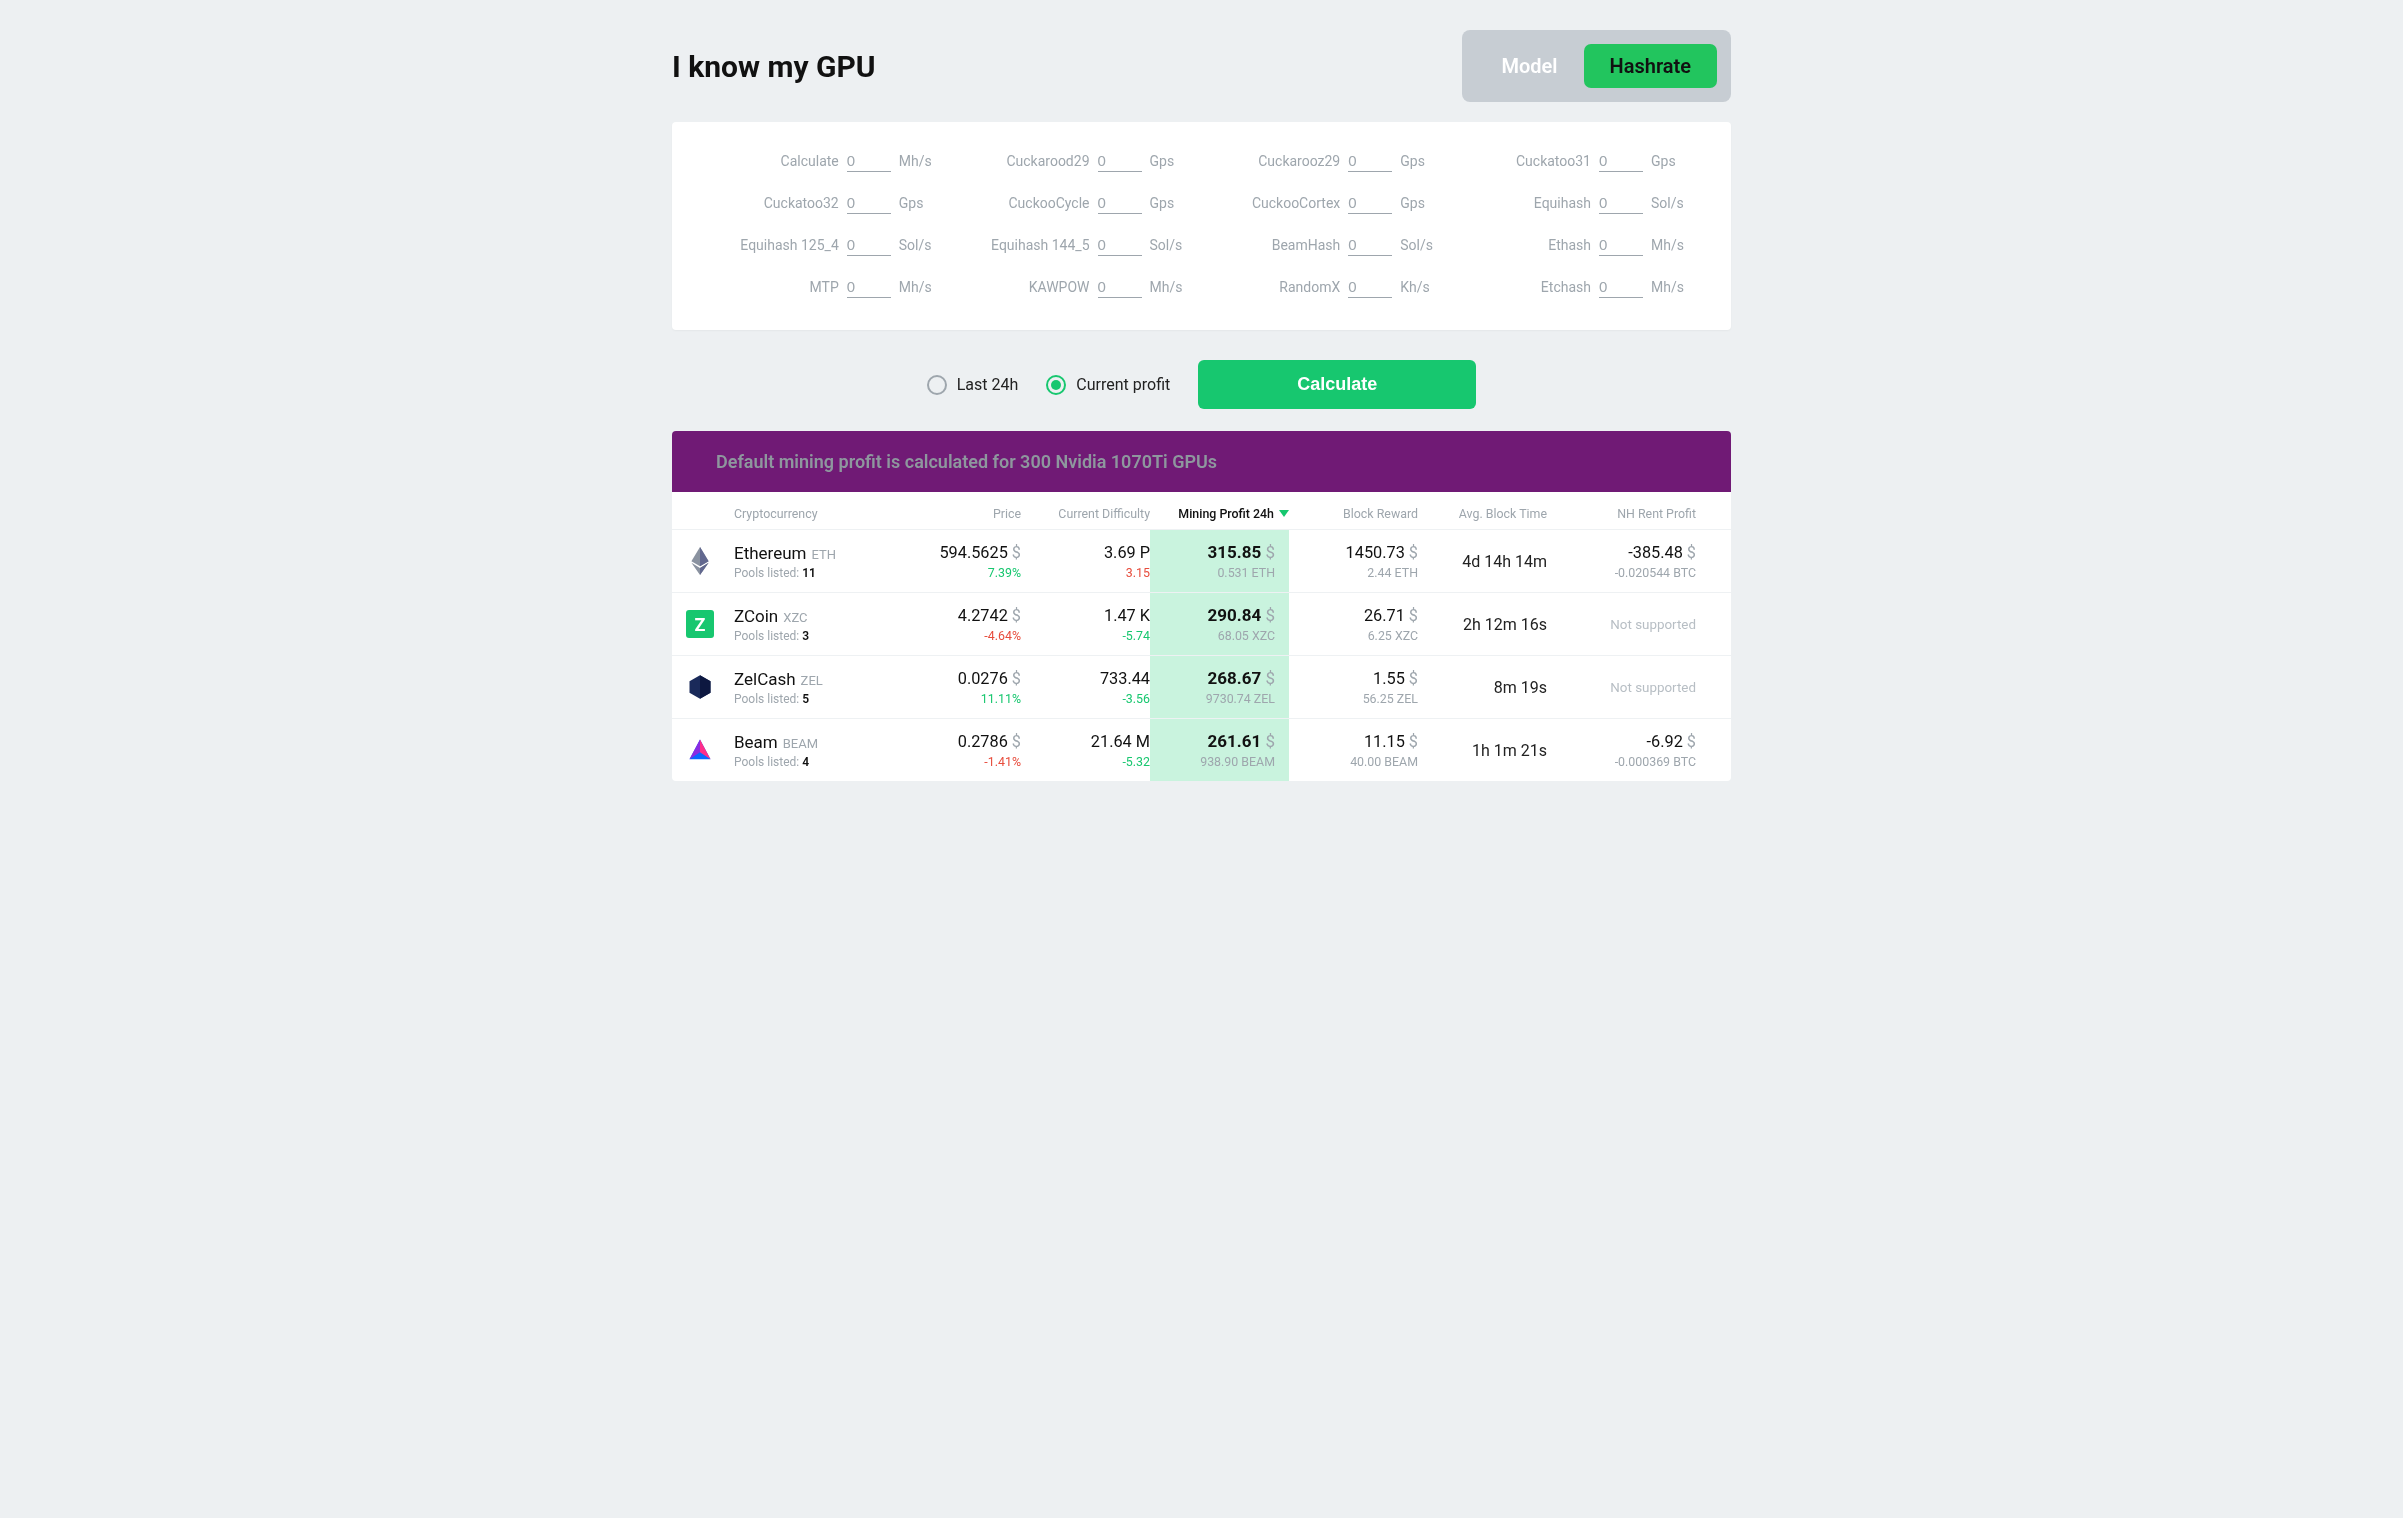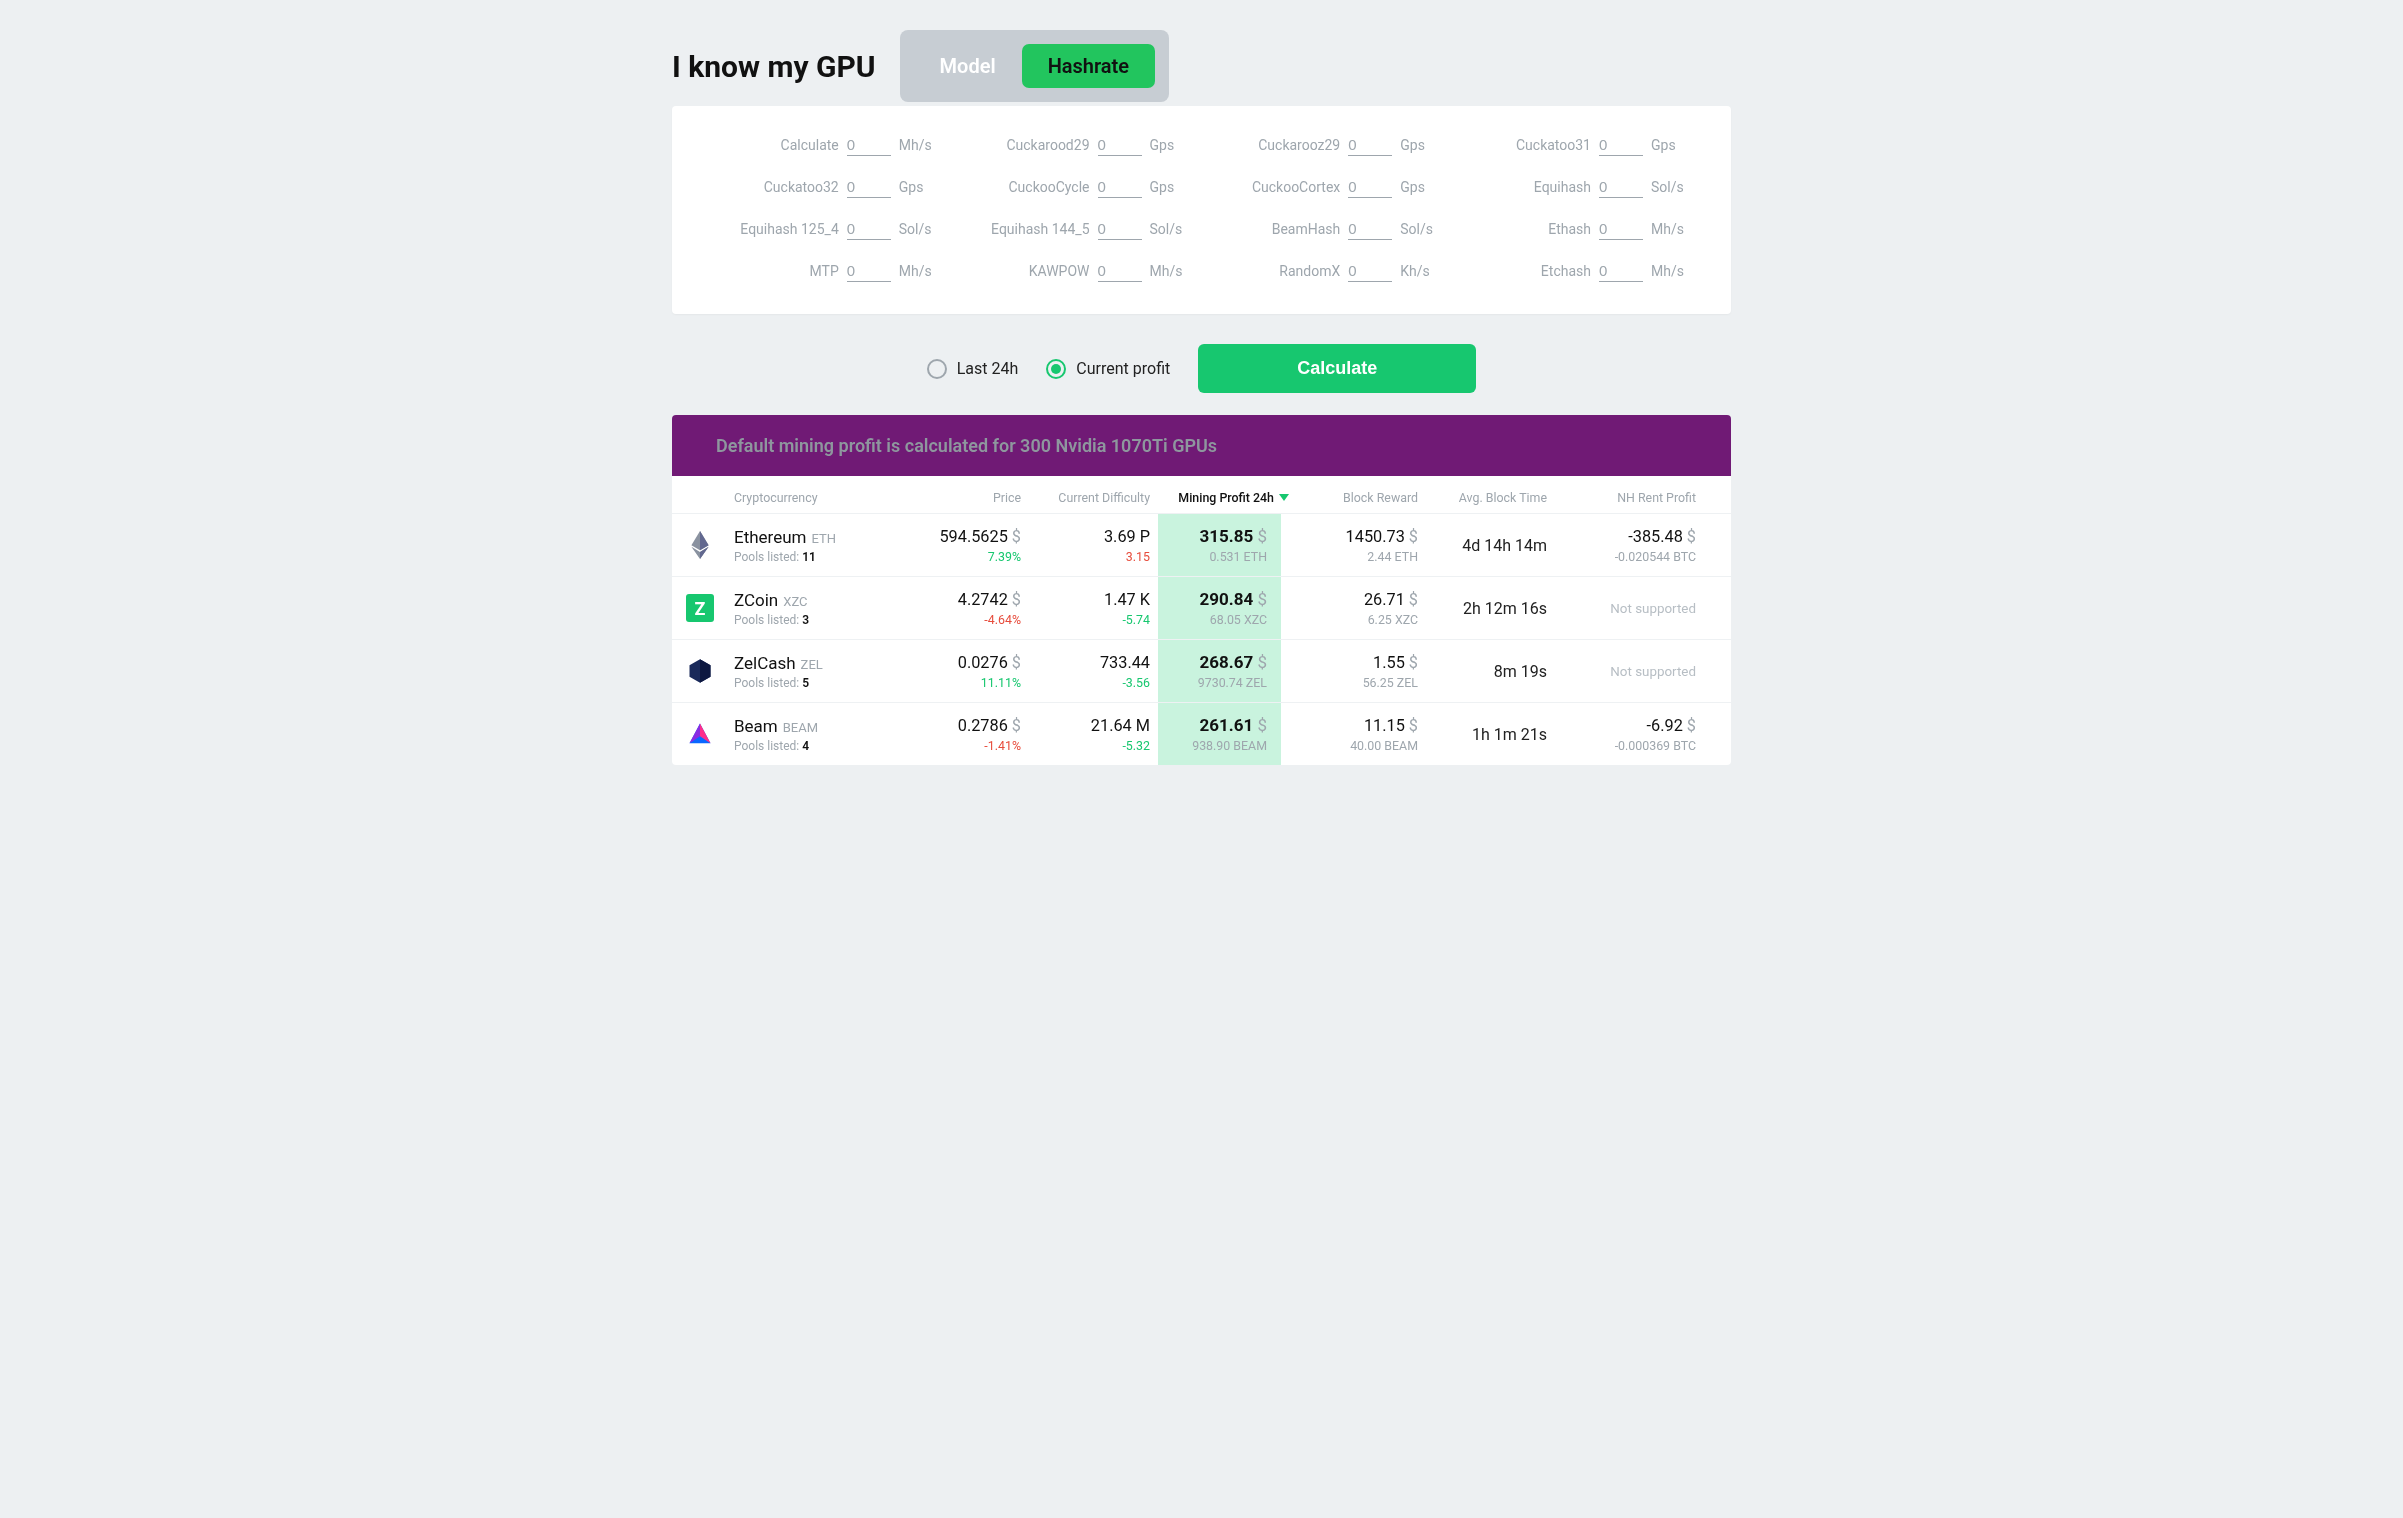--- a/index.html
+++ b/index.html
@@ -3,21 +3,21 @@
 <meta charset="utf-8">
 <style>
   * { box-sizing: border-box; margin: 0; padding: 0; }
   body {
     background: #edf0f2;
     font-family: -apple-system, BlinkMacSystemFont, "Segoe UI", Roboto, Helvetica, Arial, sans-serif;
     color: #222;
     padding: 30px 0 0 0;
   }
   .wrap { width: 1059px; margin: 0 auto; }
-  .header-row { display: flex; align-items: center; gap: 24px; margin-bottom: 4px; }
+  .header-row { display: flex; align-items: center; gap: 24px; margin-bottom: 20px; justify-content: space-between; }
   .title { font-size: 30px; font-weight: 700; color: #111; }
   .toggle-group {
     display: inline-flex; background: #c7cdd3; border-radius: 8px; padding: 14px;
   }
   .toggle-btn {
     padding: 10px 26px; font-size: 20px; font-weight: 600; border-radius: 7px; cursor: pointer;
   }
   .toggle-btn.active-model { color: #fff; }
   .toggle-btn.active-hashrate { background: #22c55e; color: #111; }
 
@@ -77,21 +77,21 @@
   .coin-sub { font-size: 12px; color: #9ea6ad; margin-top: 3px; }
   .coin-sub b { color: #111; font-weight: 600; }
   .cell-right { text-align: right; }
   .cell-val { font-size: 16.3px; color: #111; }
   .currency-sign { color: #9ea6ad; font-weight: 400; }
   .cell-sub { font-size: 12.4px; margin-top: 3px; }
   .pos { color: #17c76f; }
   .neg { color: #e74c3c; }
   .muted { color: #9ea6ad; }
   .profit-cell {
-    background: #c9f3de; text-align: right; padding: 12px 14px; margin: -12px 8px;
+    background: #c9f3de; text-align: right; padding: 12px 14px; margin: -12px 0;
     height: calc(100% + 24px); display:flex; flex-direction:column; justify-content:center;
   }
   .profit-main { font-size: 17px; font-weight: 700; color: #111; }
   .time-cell { font-size: 16px; text-align: right; }
   .ns { color: #b7bec4; font-size: 13.4px; text-align: right; }
 
   
   .ico-eth { fill: #8a92a0; }
   .ico-z { background:#17c76f; color:#fff; width:28px;height:28px;border-radius:3px;display:flex;align-items:center;justify-content:center;font-weight:700;font-size:18px;}
   .ico-cube { fill:#1a2a5a; }

